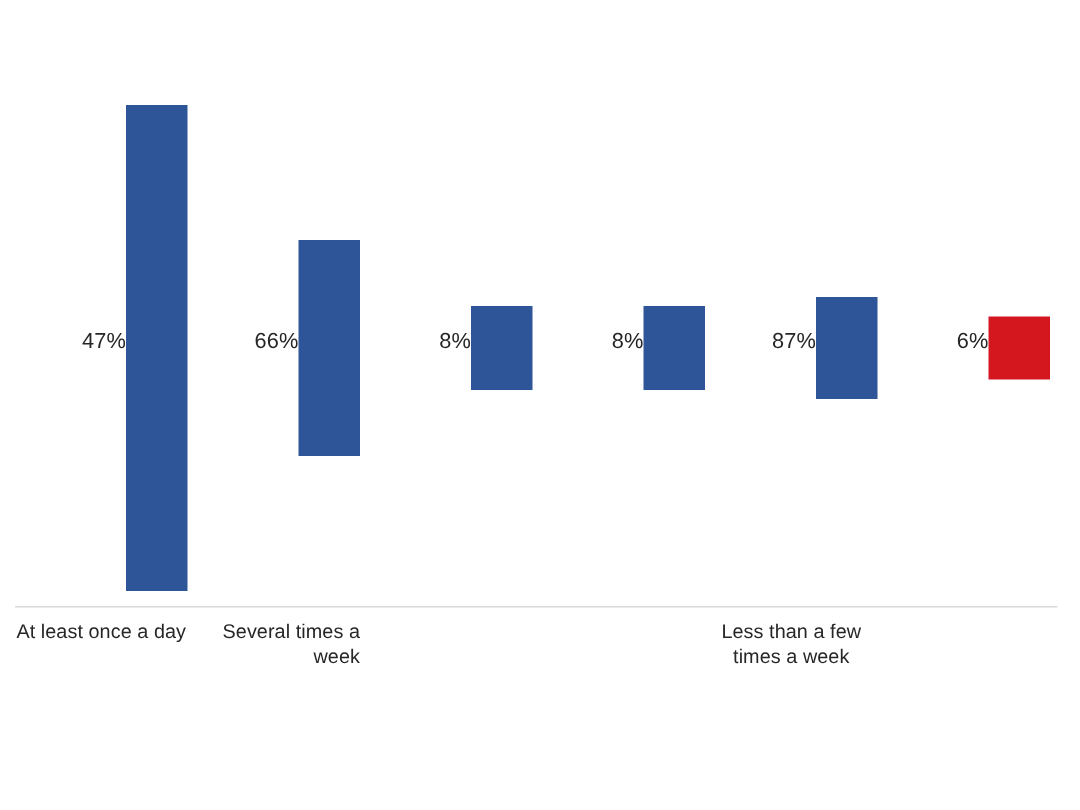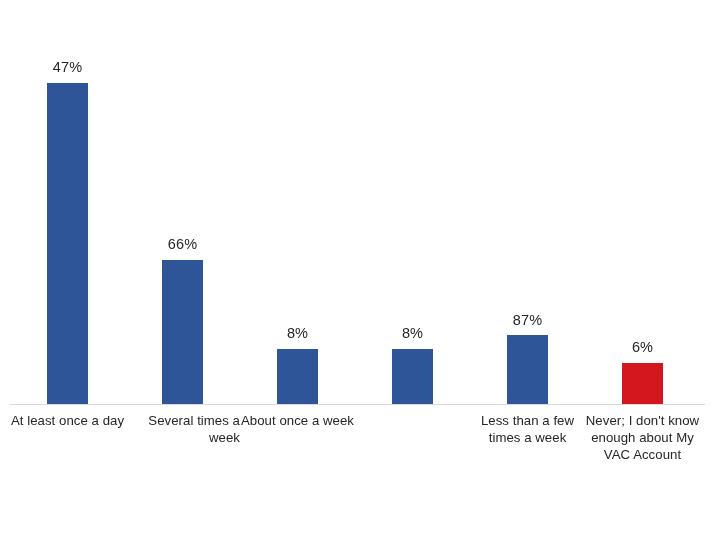--- a/index.html
+++ b/index.html
@@ -48,21 +48,20 @@
     width: 115px;
   }
 
   .bar-wrap {
     position: absolute;
     bottom: 0;
     left: 0;
     right: 0;
     height: 100%;
     display: flex;
-    flex-direction: column;
     justify-content: flex-end;
     align-items: center;
   }
 
   .bar-value {
     font-size: 14.5px;
     line-height: 1;
     color: #262626;
     margin-bottom: 8px;
     letter-spacing: 0.1px;
@@ -141,18 +140,16 @@
       </div>
     </div>
 
   </div>
 
   <div id="baseline" style="background: rgb(217, 217, 217);"></div>
 
   <div id="labels-row">
     <div class="cat-label" style="left:0px;">At least once a day</div>
     <div class="cat-label" style="left:115px;text-align:right;">Several times a week</div>
-    <div class="cat-label" style="left:230px;">About once a week</div>
     <div class="cat-label" style="left:460px;">Less than a few times a week</div>
-    <div class="cat-label" style="left:575px;">Never; I don't know enough about My VAC Account</div>
   </div>
 
 </div>
 
 </body></html>

